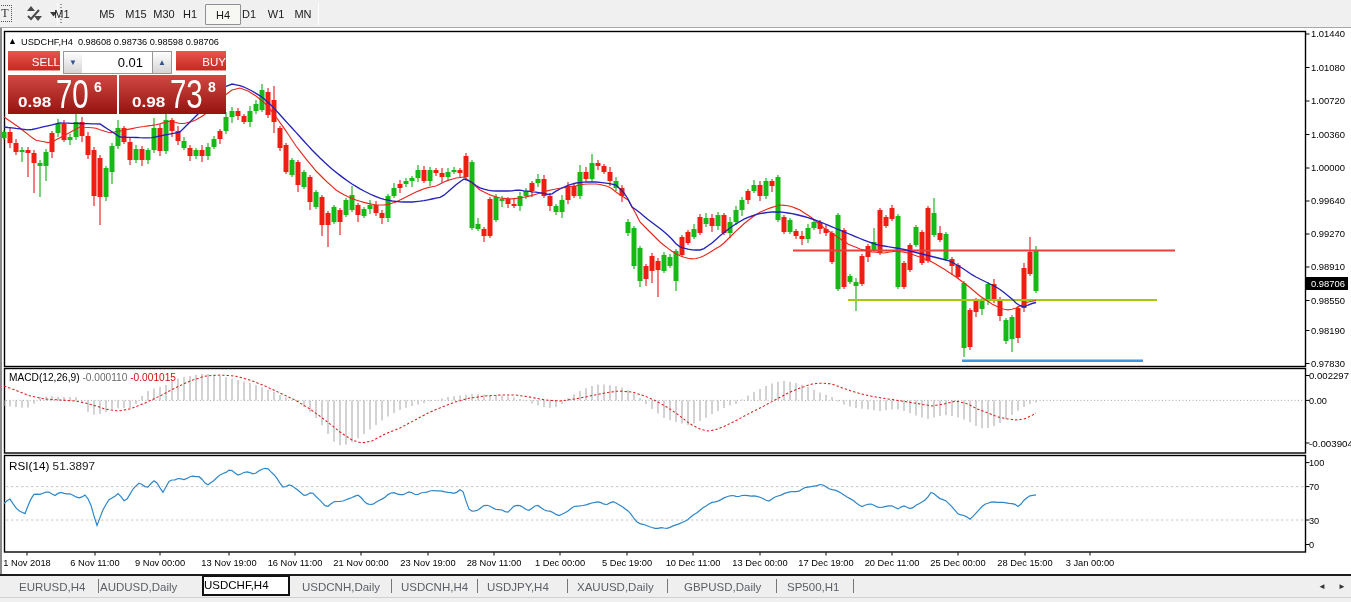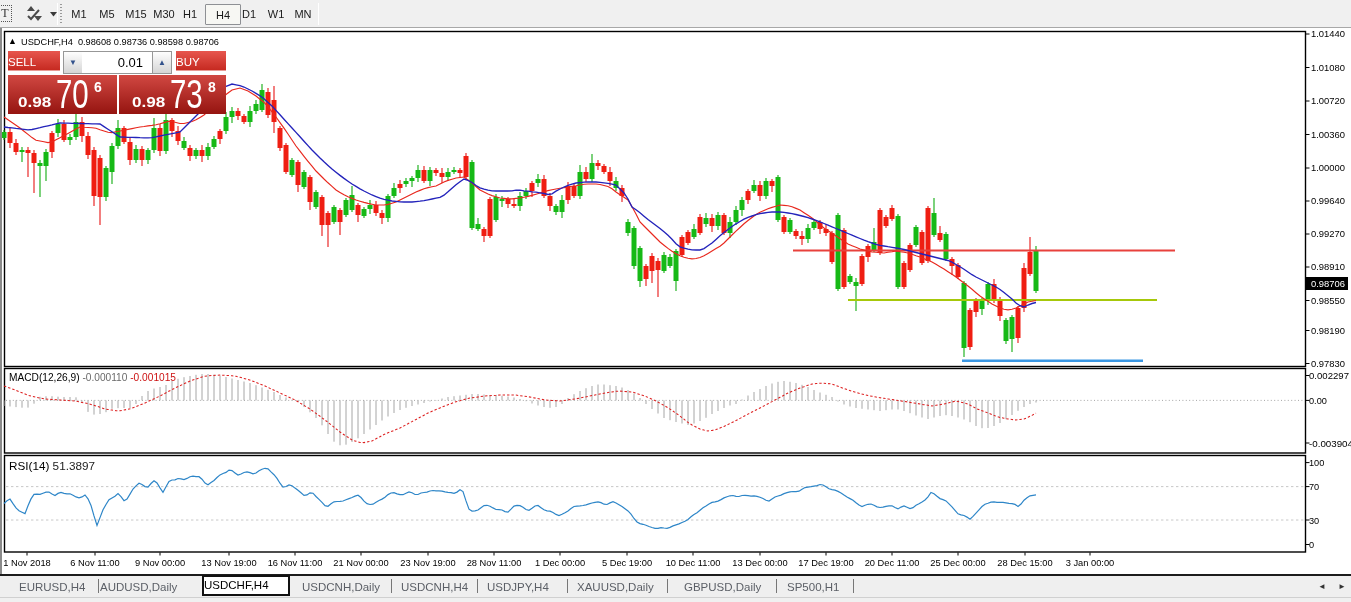--- a/index.html
+++ b/index.html
@@ -6,21 +6,21 @@
 
 #tb{position:absolute;left:0;top:0;width:1351px;height:28px;background:#f0f0f0;border-bottom:1px solid #a8a8a8}
 #tb .btn{position:absolute;top:4px;height:21px;line-height:21px;text-align:center;font-size:11px;color:#1a1a1a}
 #tb .sel{border:1px solid #8e9094;background:#f7f7f3;border-radius:1px}
 .vsep{position:absolute;top:3px;height:22px;width:1px;background:#c8c8c8;border-right:1px solid #fff}
 #grip{position:absolute;left:60px;top:4px;width:3px;height:20px;background-image:repeating-linear-gradient(#9a9a9a 0 1px,transparent 1px 3px);background-size:2px 100%;background-repeat:no-repeat}
 
 #ticon{position:absolute;left:-2px;top:5px;width:14px;height:17px;border:1px dotted #555;color:#333;font-size:12px;font-family:"Liberation Serif",serif;text-align:center;line-height:15px}
 
 #wdg{position:absolute;left:8px;top:51px;width:218px;height:63px}
-#sell,#buy{position:absolute;top:0;height:20px;background:linear-gradient(#e7564e,#c62a21);color:#fff;font-size:11.5px;text-align:left;line-height:23px}
+#sell,#buy{position:absolute;top:0;height:20px;background:linear-gradient(#e7564e,#c62a21);color:#fff;font-size:11.5px;text-align:right;line-height:23px}
 #sell{left:0;width:52px;border-bottom:1px solid #e89a94}
 #buy{left:168px;width:50px;border-bottom:1px solid #e89a94}
 #spdn,#spup{position:absolute;top:0;height:23px;width:20px;background:linear-gradient(#fefefe,#d5d5d5);border:1px solid #979797;color:#33528c;font-size:7px;text-align:center;line-height:22px}
 #spdn{left:55px}
 #spup{left:144px}
 #lot{position:absolute;left:74px;top:0;width:71px;height:23px;background:#fff;border:1px solid #979797;border-left:none;border-right:none;font-size:13px;color:#000;text-align:right;line-height:22px;padding-right:10px}
 #bsell,#bbuy{position:absolute;top:24px;height:39px;background:linear-gradient(#d14842,#951410);color:#fff}
 #bsell{left:0;width:109px}
 #bbuy{left:111px;width:107px}
 .pr{position:absolute;font-size:14.5px;font-weight:bold;bottom:4px;transform:scaleX(1.18);transform-origin:left bottom}
@@ -104,21 +104,21 @@
 <div id="wframe"></div>
 <div id="tb">
   <div id="ticon">T</div>
   <svg style="position:absolute;left:24px;top:5px" width="34" height="18" viewBox="0 0 34 18">
     <path d="M7 1l4 5H3Z M14 16l-4-5h8Z" fill="#4a4a4a"></path>
     <path d="M4 11l3 3 8-9" stroke="#4a4a4a" stroke-width="2" fill="none"></path>
     <path d="M26 7h7l-3.5 4.5Z" fill="#3a3a3a"></path>
   </svg>
   <div class="vsep" style="left:57px"></div>
   <div id="grip"></div>
-  <div class="btn" style="left:66px;width:26px">M1</div>
+  <div class="btn" style="left:49px;width:26px">M1</div>
   <div class="btn" style="left:94px;width:26px">M5</div>
   <div class="btn" style="left:121px;width:30px">M15</div>
   <div class="btn" style="left:149px;width:30px">M30</div>
   <div class="btn" style="left:177px;width:26px">H1</div>
   <div class="btn sel" style="left:205px;width:36px">H4</div>
   <div class="btn" style="left:236px;width:26px">D1</div>
   <div class="btn" style="left:263px;width:26px">W1</div>
   <div class="btn" style="left:290px;width:26px">MN</div>
   <div class="vsep" style="left:318px"></div>
 </div>

